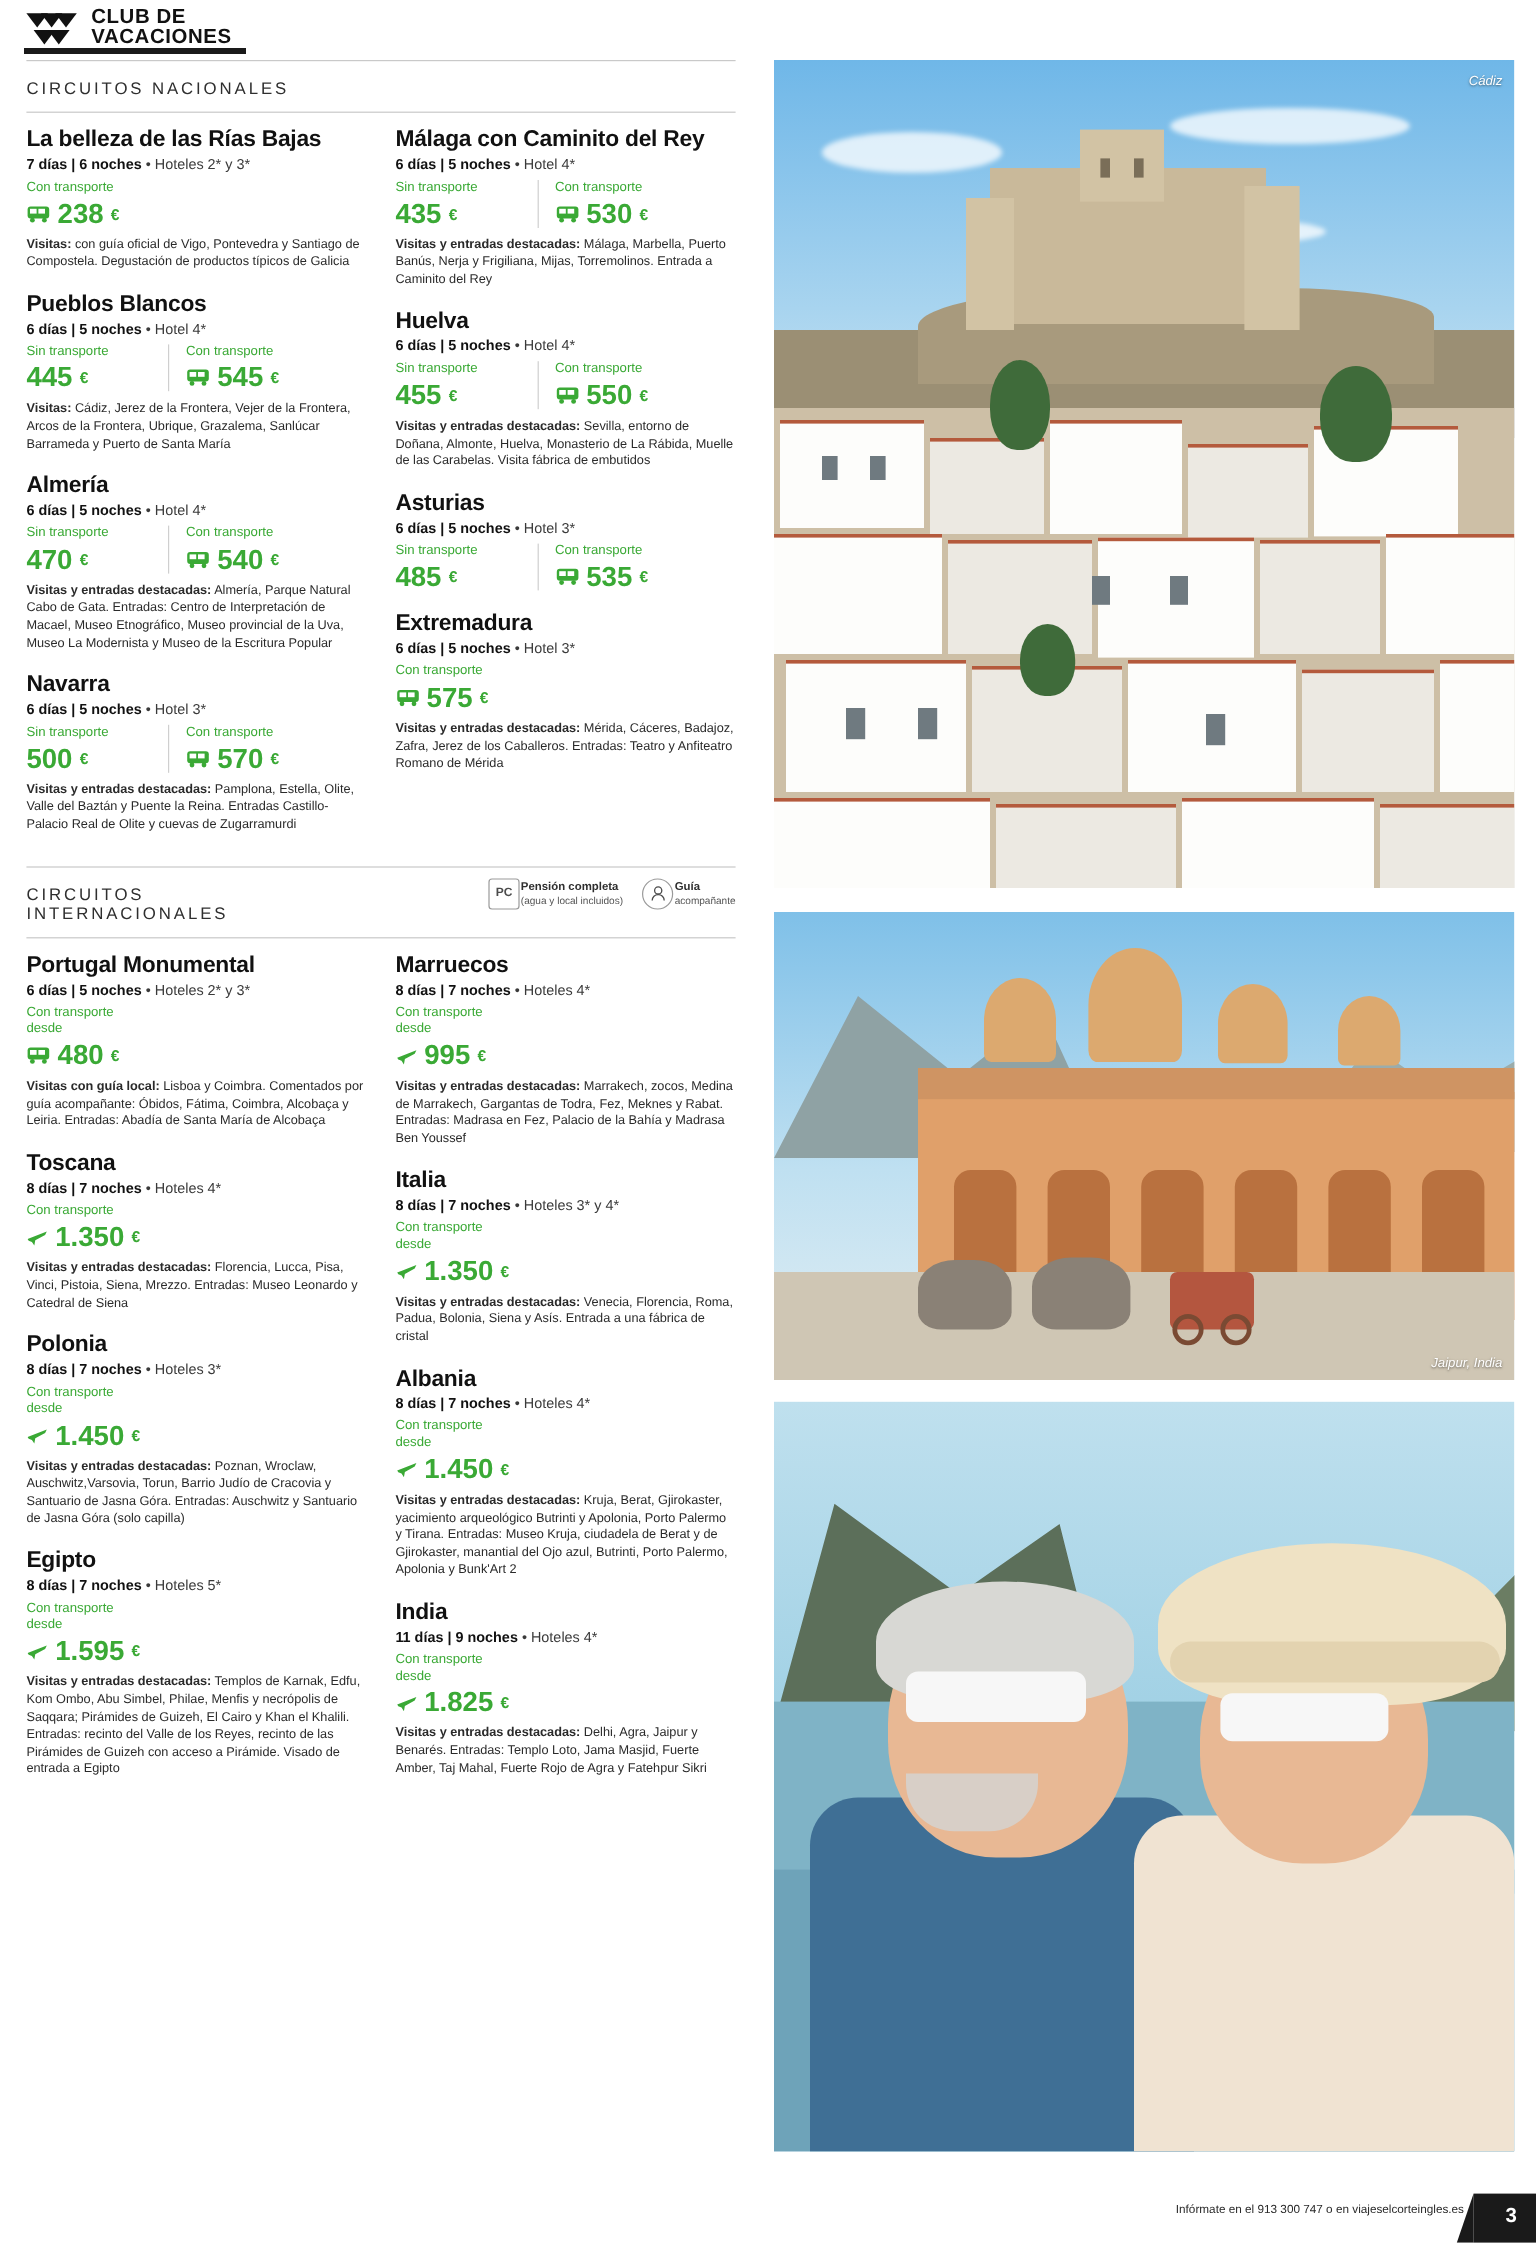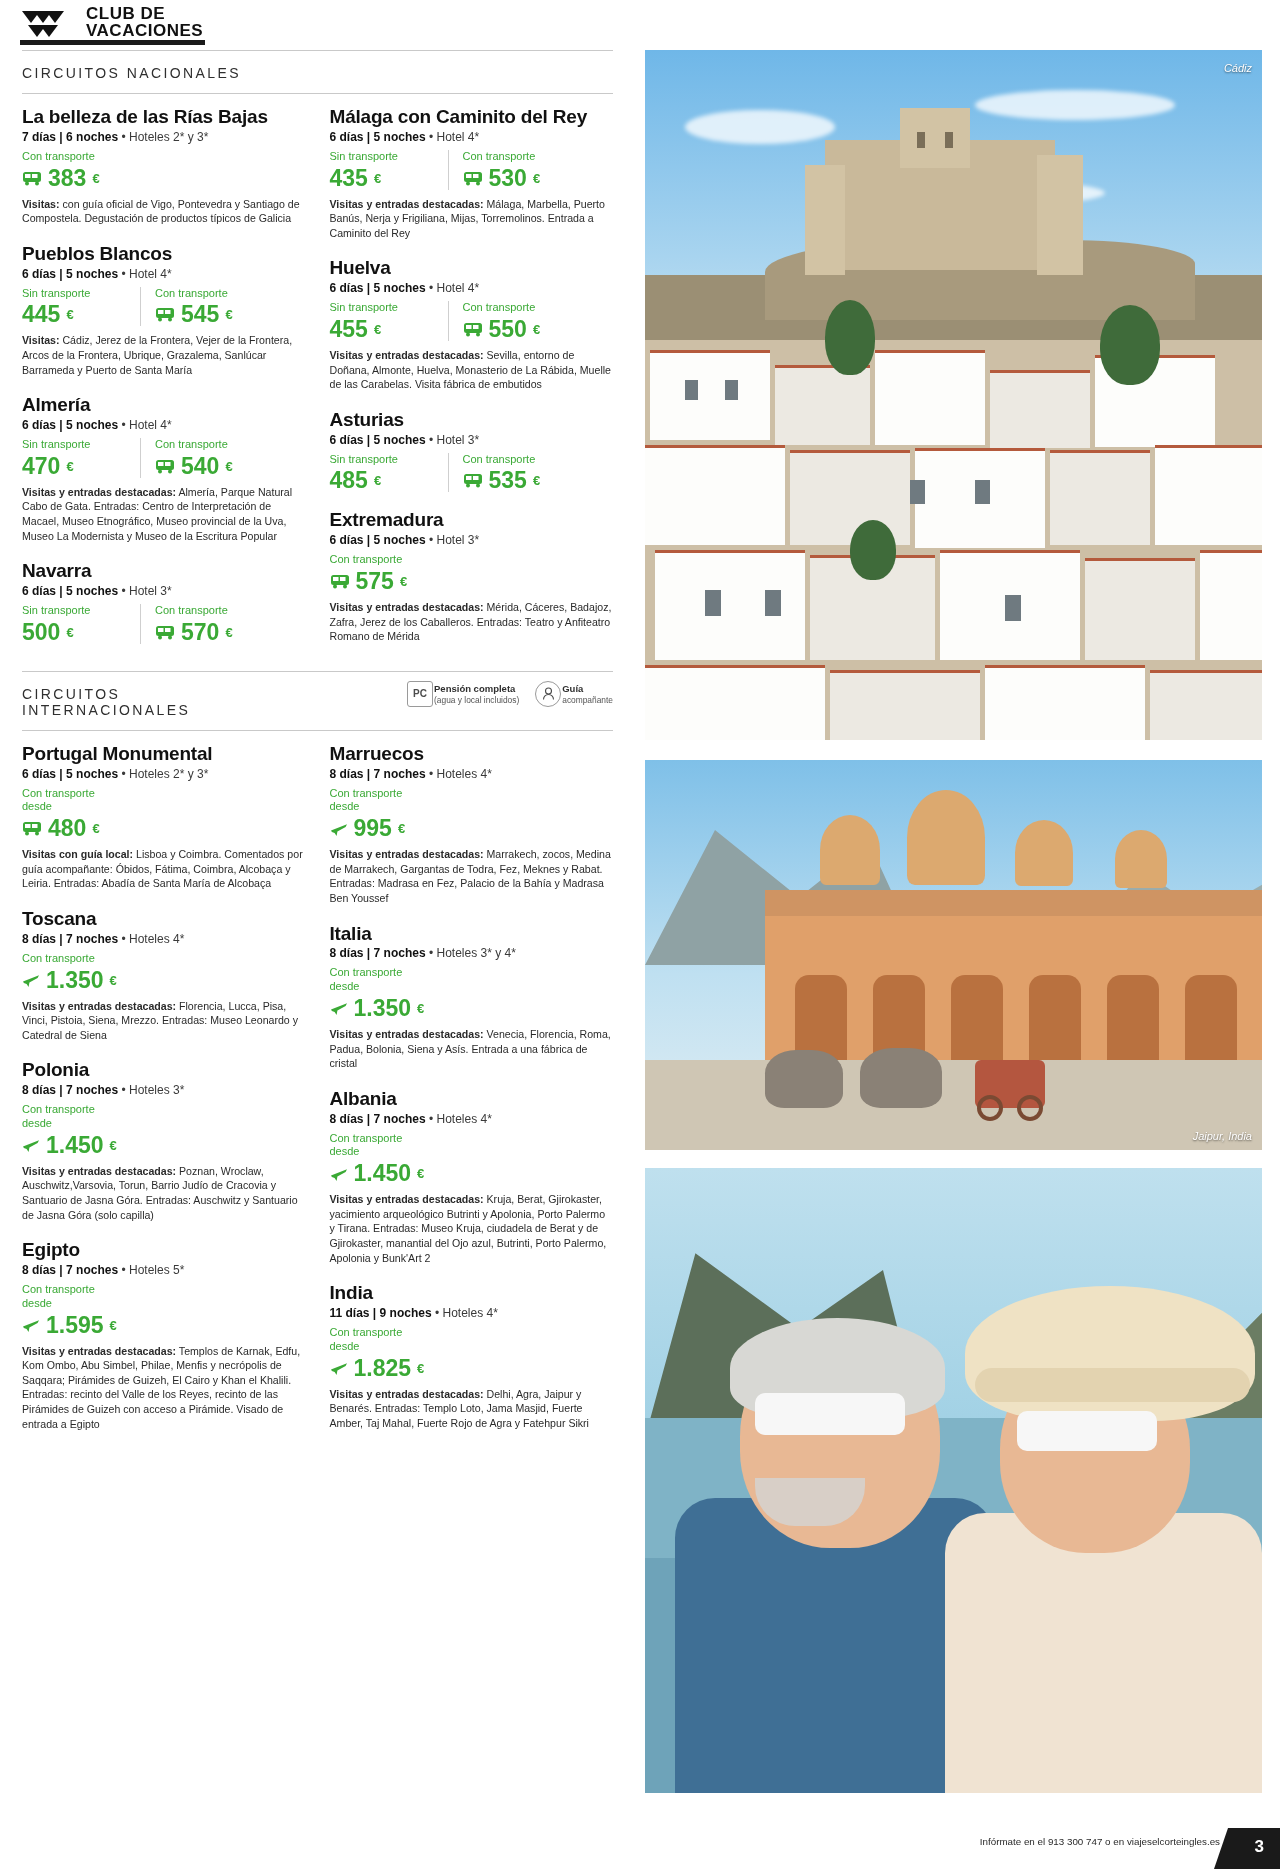--- a/index.html
+++ b/index.html
@@ -9,21 +9,21 @@
     font-family:"Liberation Sans", sans-serif;
     background:#ffffff;
     color:#1a1a1a;
     position:relative;
     overflow:hidden;
   }
   .page { position:relative; width:1280px; height:1869px; }
 
   
   .header { position:absolute; left:0; top:0; width:1280px; height:50px; }
-  .logo { position:absolute; left:20px; top:5px; display:flex; align-items:center; gap:20px;justify-content:space-between; }
+  .logo { position:absolute; left:20px; top:5px; display:flex; align-items:center; gap:10px;justify-content:space-between; }
   .logo-mark { width:46px; height:34px; position:relative; }
   .logo-mark svg { display:block; }
   .logo-text { font-size:17px; font-weight:bold; letter-spacing:.5px; line-height:1.02; color:#111; }
   .logo-text .l2 { display:block; }
   .logo-underline { position:absolute; left:20px; top:40px; width:185px; height:5px; background:#1a1a1a; }
 
   .header-promo {
     position:absolute; right:22px; top:2px; width:660px;
     text-align:right; font-size:11.6px; font-weight:bold; color:#1a1a1a; line-height:1.45;
   }
@@ -188,21 +188,21 @@
               <div class="price-value">
                 <span class="tmode">
                   <svg width="20" height="15" viewBox="0 0 20 15">
                       <rect x="1" y="1" width="18" height="10" rx="2.5" fill="#3aa935"></rect>
                       <rect x="3" y="3" width="5.5" height="4" fill="#fff"></rect>
                       <rect x="10" y="3" width="5.5" height="4" fill="#fff"></rect>
                       <circle cx="5" cy="12.5" r="2" fill="#3aa935"></circle>
                       <circle cx="15" cy="12.5" r="2" fill="#3aa935"></circle>
                     </svg>
                 </span>
-                <span>383</span>
+                <span>238</span>
                 <span class="eur">€</span>
               </div>
             </div>
           </div>
           <div class="trip-desc">
             <b>Visitas:</b><span> con guía oficial de Vigo, Pontevedra y Santiago de Compostela. Degustación de productos típicos de Galicia</span>
           </div>
         </div>
 
         <div class="trip">
@@ -300,20 +300,23 @@
                       <rect x="3" y="3" width="5.5" height="4" fill="#fff"></rect>
                       <rect x="10" y="3" width="5.5" height="4" fill="#fff"></rect>
                       <circle cx="5" cy="12.5" r="2" fill="#3aa935"></circle>
                       <circle cx="15" cy="12.5" r="2" fill="#3aa935"></circle>
                     </svg>
                 </span>
                 <span>570</span>
                 <span class="eur">€</span>
               </div>
             </div>
+          </div>
+          <div class="trip-desc">
+            <b>Visitas y entradas destacadas:</b><span> Pamplona, Estella, Olite, Valle del Baztán y Puente la Reina. Entradas Castillo- Palacio Real de Olite y cuevas de Zugarramurdi</span>
           </div>
         </div>
 
       </div>
 
       <div class="trip-col right">
 
         <div class="trip">
           <div class="trip-name">Málaga con Caminito del Rey</div>
           <div class="trip-sub">

